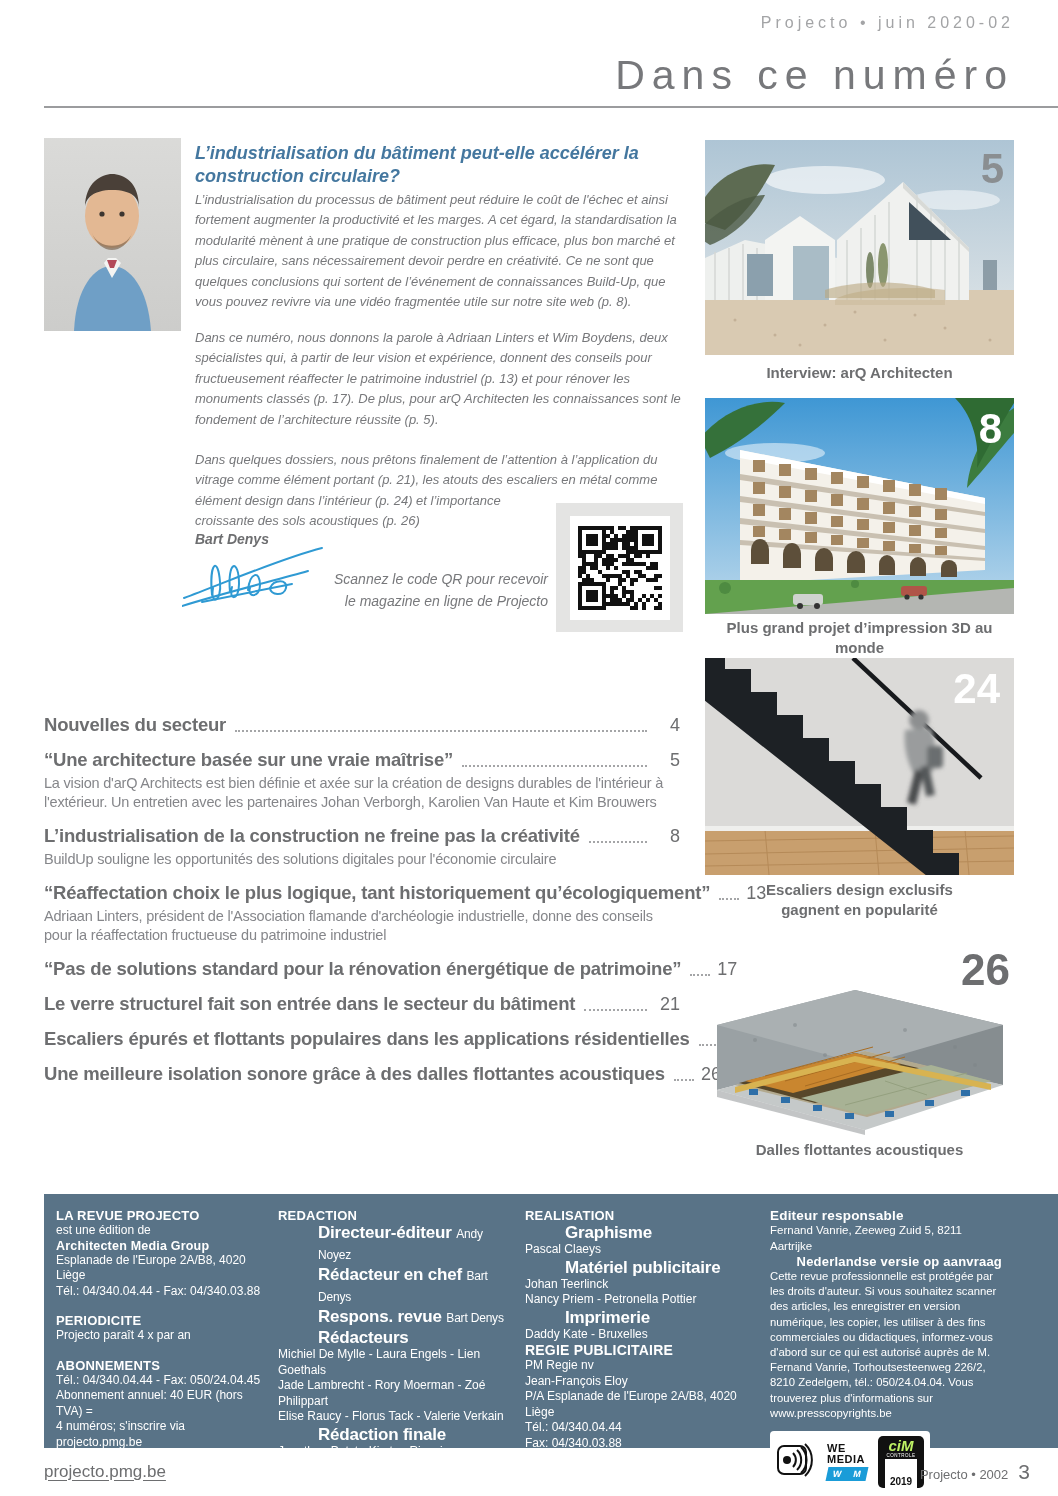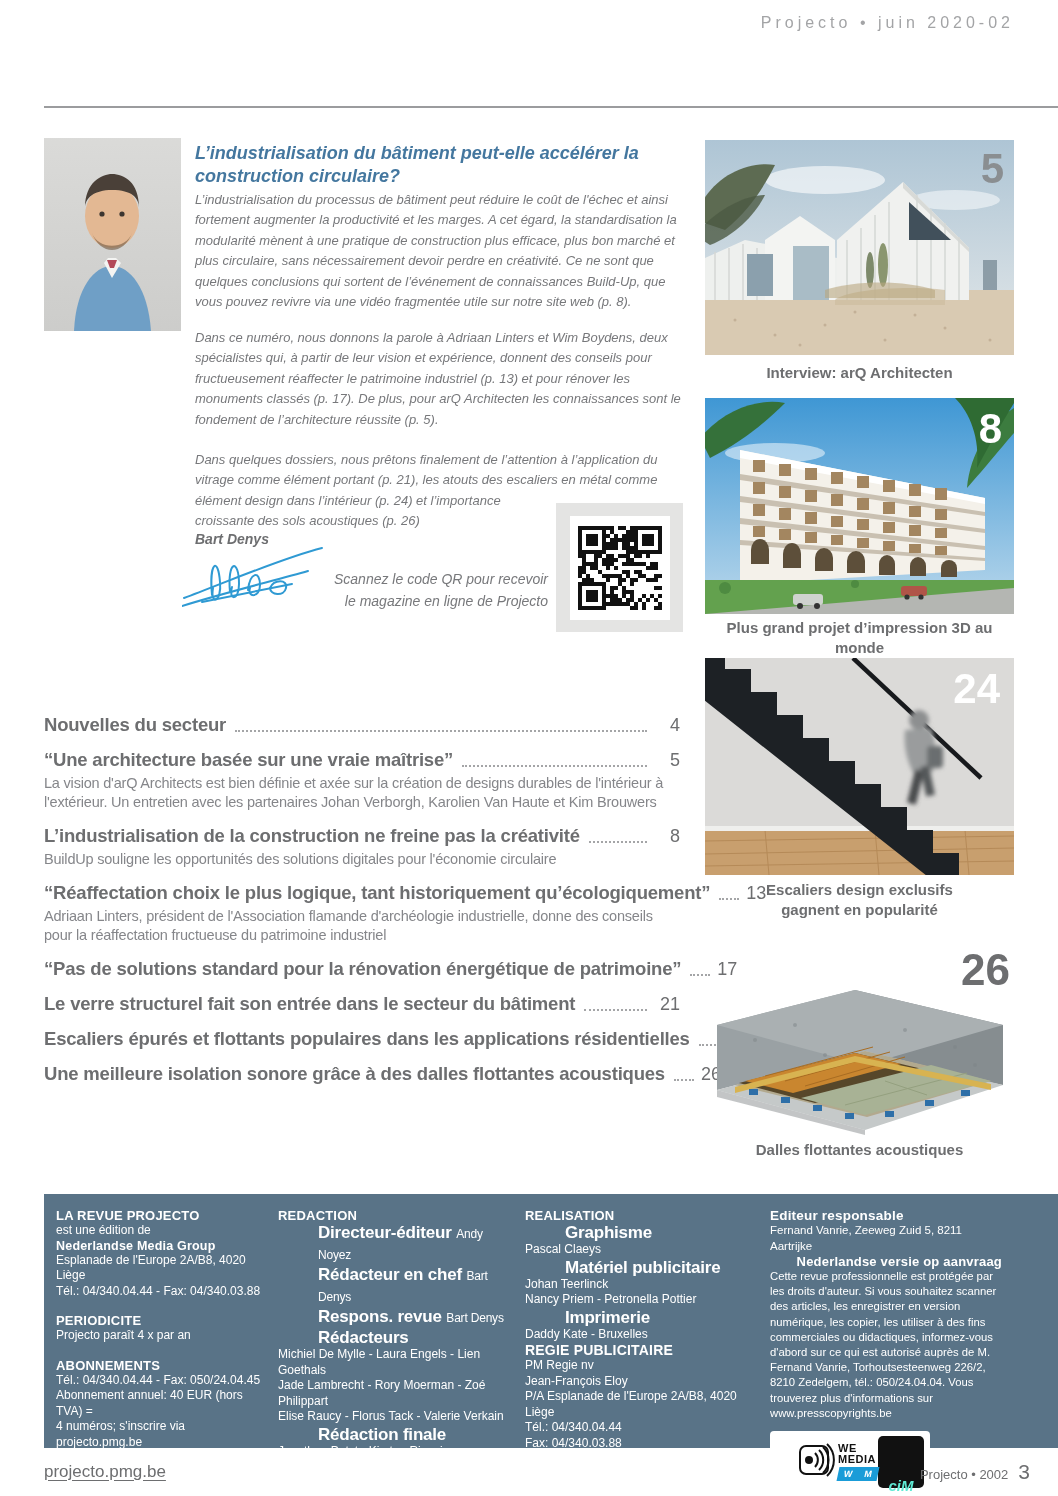--- a/index.html
+++ b/index.html
@@ -37,41 +37,42 @@
   .feat-cap{left:705px;width:309px;text-align:center;font-size:15px;line-height:20px;font-weight:bold;color:#6d6e70;}
 
   
   .colophon{left:44px;top:1194px;width:1048px;height:254px;background:#597387;color:#fff;}
   .col{position:absolute;top:14px;}
   .c-h{font-size:13px;font-weight:bold;letter-spacing:.2px;}
   .c-H{font-size:17px;font-weight:bold;letter-spacing:-0.2px;line-height:19px;margin-left:40px;}
   .c-t{font-size:12px;line-height:15.5px;font-weight:400;}
   .c-name{font-size:12px;font-weight:400;}.gap14{height:14px;}
   .c4-par{font-size:11.3px;line-height:15.2px;}
-  .logos{margin-top:10px;width:160px;height:62px;background:#fff;border-radius:4px;display:flex;align-items:center;justify-content:flex-end;padding:0 6px;box-sizing:border-box;}
+  .logos{margin-top:10px;width:160px;height:62px;background:#fff;border-radius:4px;display:flex;align-items:center;justify-content:space-between;padding:0 6px;box-sizing:border-box;}
   .wm{display:flex;flex-direction:column;align-items:flex-start;line-height:11px;}
   .wm-txt{color:#111;font-weight:bold;font-size:11px;letter-spacing:.5px;white-space:pre-line;}
   .wm-wave{margin-top:2px;width:40px;height:14px;background:#1a9cd8;transform:skewX(-12deg);display:flex;align-items:center;justify-content:space-around;color:#fff;font-size:9px;font-weight:bold;}
   .cim{width:46px;height:52px;background:#111;border-radius:5px;display:flex;flex-direction:column;align-items:center;justify-content:flex-start;padding-top:2px;box-sizing:border-box;}
-  .cim-txt{color:#5eead4;font-size:15px;font-weight:bold;font-style:italic;line-height:15px;margin-top:40px;}
+  .cim-txt{color:#bef264;font-size:15px;font-weight:bold;font-style:italic;line-height:15px;}
   .cim-sub{color:#fff;font-size:4.5px;letter-spacing:.5px;}
   .cim-year{margin-top:1px;background:#fff;color:#111;font-size:10px;font-weight:bold;padding:16px 4px;border:1px solid #fff;}
 
   
   .site-link{left:44px;top:1462px;font-size:17px;color:#6d6e70;text-decoration:underline;text-underline-offset:3px;}
   .folio{top:1460px;right:28px;display:flex;align-items:baseline;gap:10px;}
   .folio-issue{font-size:13px;color:#6d6e70;}
   .folio-page{font-size:21px;color:#6d6e70;}
 </style>
 </head>
 <body>
 
 <div id="page">
 
   <div class="abs issue-line">Projecto • juin 2020-02</div>
+  <div class="abs page-title">Dans ce numéro</div>
   <div class="abs head-rule"></div>
 
   <div class="abs" style="left:44px;top:138px;width:137px;height:193px;">
     <svg width="137" height="193" viewBox="0 0 137 193">
       <rect width="137" height="193" fill="#d4d4d2"></rect>
       <rect width="137" height="193" fill="url(#pg)" opacity="0.35"></rect>
       <defs>
           <linearGradient id="pg" x1="0" y1="0" x2="0" y2="1">
             <stop offset="0" stop-color="#e6e6e4"></stop>
             <stop offset="1" stop-color="#bfbfbd"></stop>
@@ -563,21 +564,21 @@
       </g>
       <polygon points="12,105 160,145 160,150 12,112" fill="#9b9fa0" opacity="0.6"></polygon>
     </svg>
   </div>
   <div class="abs feat-cap" style="top:1140px;">Dalles flottantes acoustiques</div>
 
   <div class="abs colophon">
     <div class="col" style="left:12px;width:215px;">
       <div class="c-h">LA REVUE PROJECTO</div>
       <div class="c-t">est une édition de</div>
-      <div class="c-h" style="font-size:12.5px;">Nederlandse Media Group</div>
+      <div class="c-h" style="font-size:12.5px;">Architecten Media Group</div>
       <div class="c-t pre">Esplanade de l'Europe 2A/B8, 4020 Liège
 Tél.: 04/340.04.44 - Fax: 04/340.03.88</div>
       <div class="gap14"></div>
       <div class="c-h">PERIODICITE</div>
       <div class="c-t">Projecto paraît 4 x par an</div>
       <div class="gap14"></div>
       <div class="c-h">ABONNEMENTS</div>
       <div class="c-t pre">Tél.: 04/340.04.44 - Fax: 050/24.04.45
 Abonnement annuel: 40 EUR (hors TVA) =
 4 numéros; s'inscrire via projecto.pmg.be

